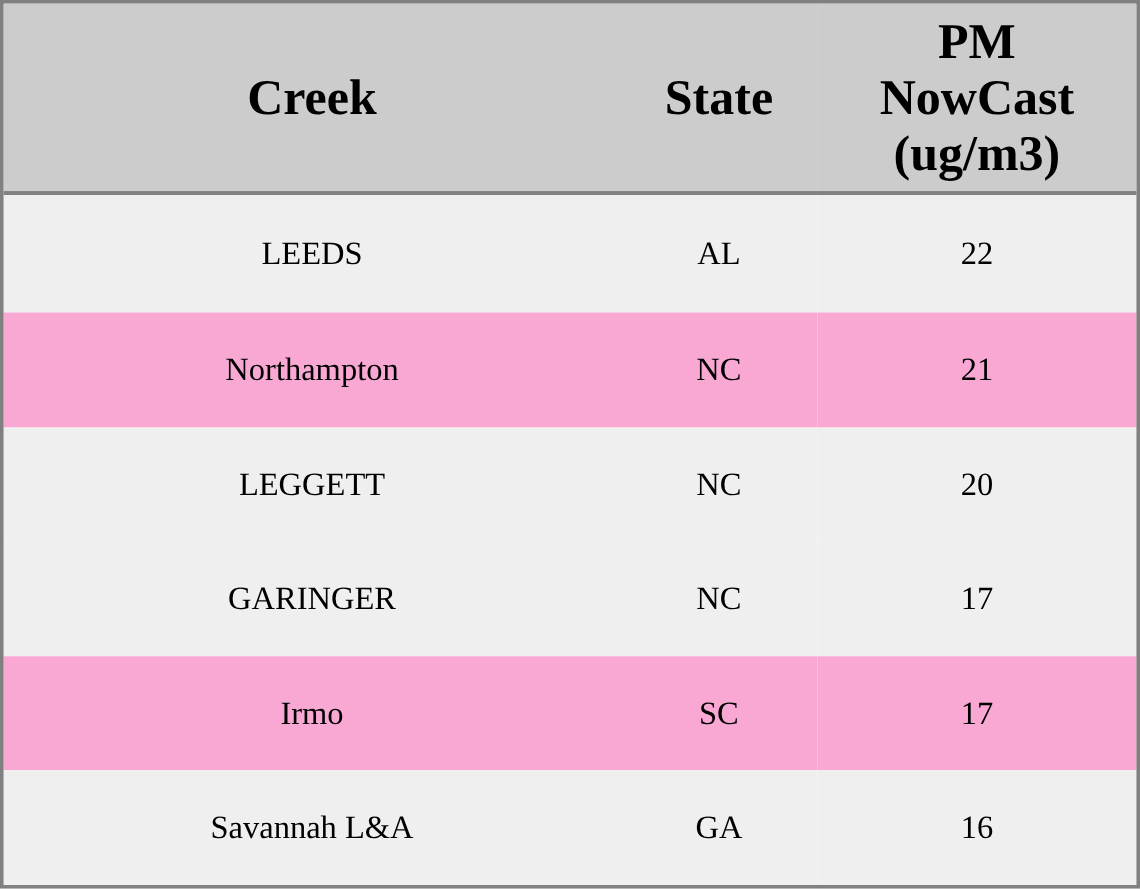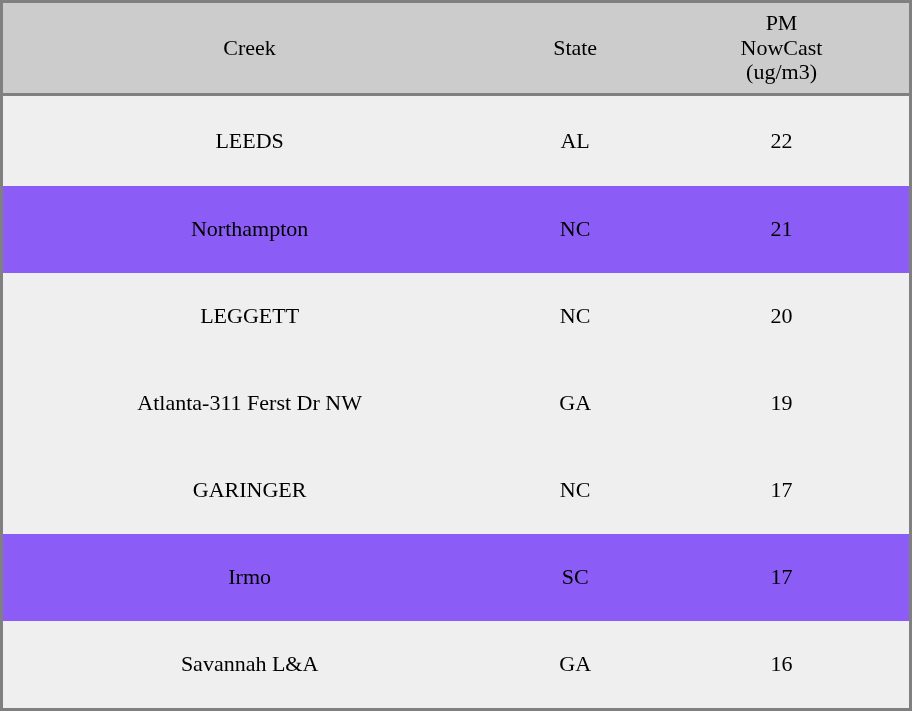--- a/index.html
+++ b/index.html
@@ -26,44 +26,44 @@
     border-collapse: collapse;
     table-layout: fixed;
   }
   thead tr.header-row {
     background: #cccccc;
   }
   thead th {
     background: #cccccc;
     border-bottom: 3px solid #808080;
     font-family: "Liberation Serif", serif;
-    font-weight: normal;
-    font-size: 22px;
+    font-weight: bold;
+    font-size: 40px;
     color: #000000;
     text-align: center;
     vertical-align: middle;
     padding: 8px 4px;
     line-height: 1.12;
   }
   th.col-site { width: 55%; }
   th.col-state { width: 17%; }
   th.col-value { width: 28%; }
 
   tbody td {
     font-family: "Liberation Serif", serif;
-    font-size: 22px;
+    font-size: 26px;
     color: #000000;
     text-align: center;
     vertical-align: middle;
     padding: 2px 4px;
     border: none;
     white-space: nowrap;
   }
   tbody tr.row-odd { background: #efefef; }
-  tbody tr.row-even { background: #8b5cf6; border-radius: 15px; }
+  tbody tr.row-even { background: #f9a8d4; border-radius: 15px; }
 </style>
 </head>
 <body>
 
 <div class="table-wrap">
   <table class="data-table">
     <thead>
       <tr class="header-row">
         <th class="col-site">
           <span>Creek</span>
@@ -88,25 +88,20 @@
         <td>Northampton</td>
         <td>NC</td>
         <td>21</td>
       </tr>
       <tr class="row-odd">
         <td>LEGGETT</td>
         <td>NC</td>
         <td>20</td>
       </tr>
       <tr class="row-odd">
-        <td>Atlanta-311 Ferst Dr NW</td>
-        <td>GA</td>
-        <td>19</td>
-      </tr>
-      <tr class="row-odd">
         <td>GARINGER</td>
         <td>NC</td>
         <td>17</td>
       </tr>
       <tr class="row-even">
         <td>Irmo</td>
         <td>SC</td>
         <td>17</td>
       </tr>
       <tr class="row-odd">

